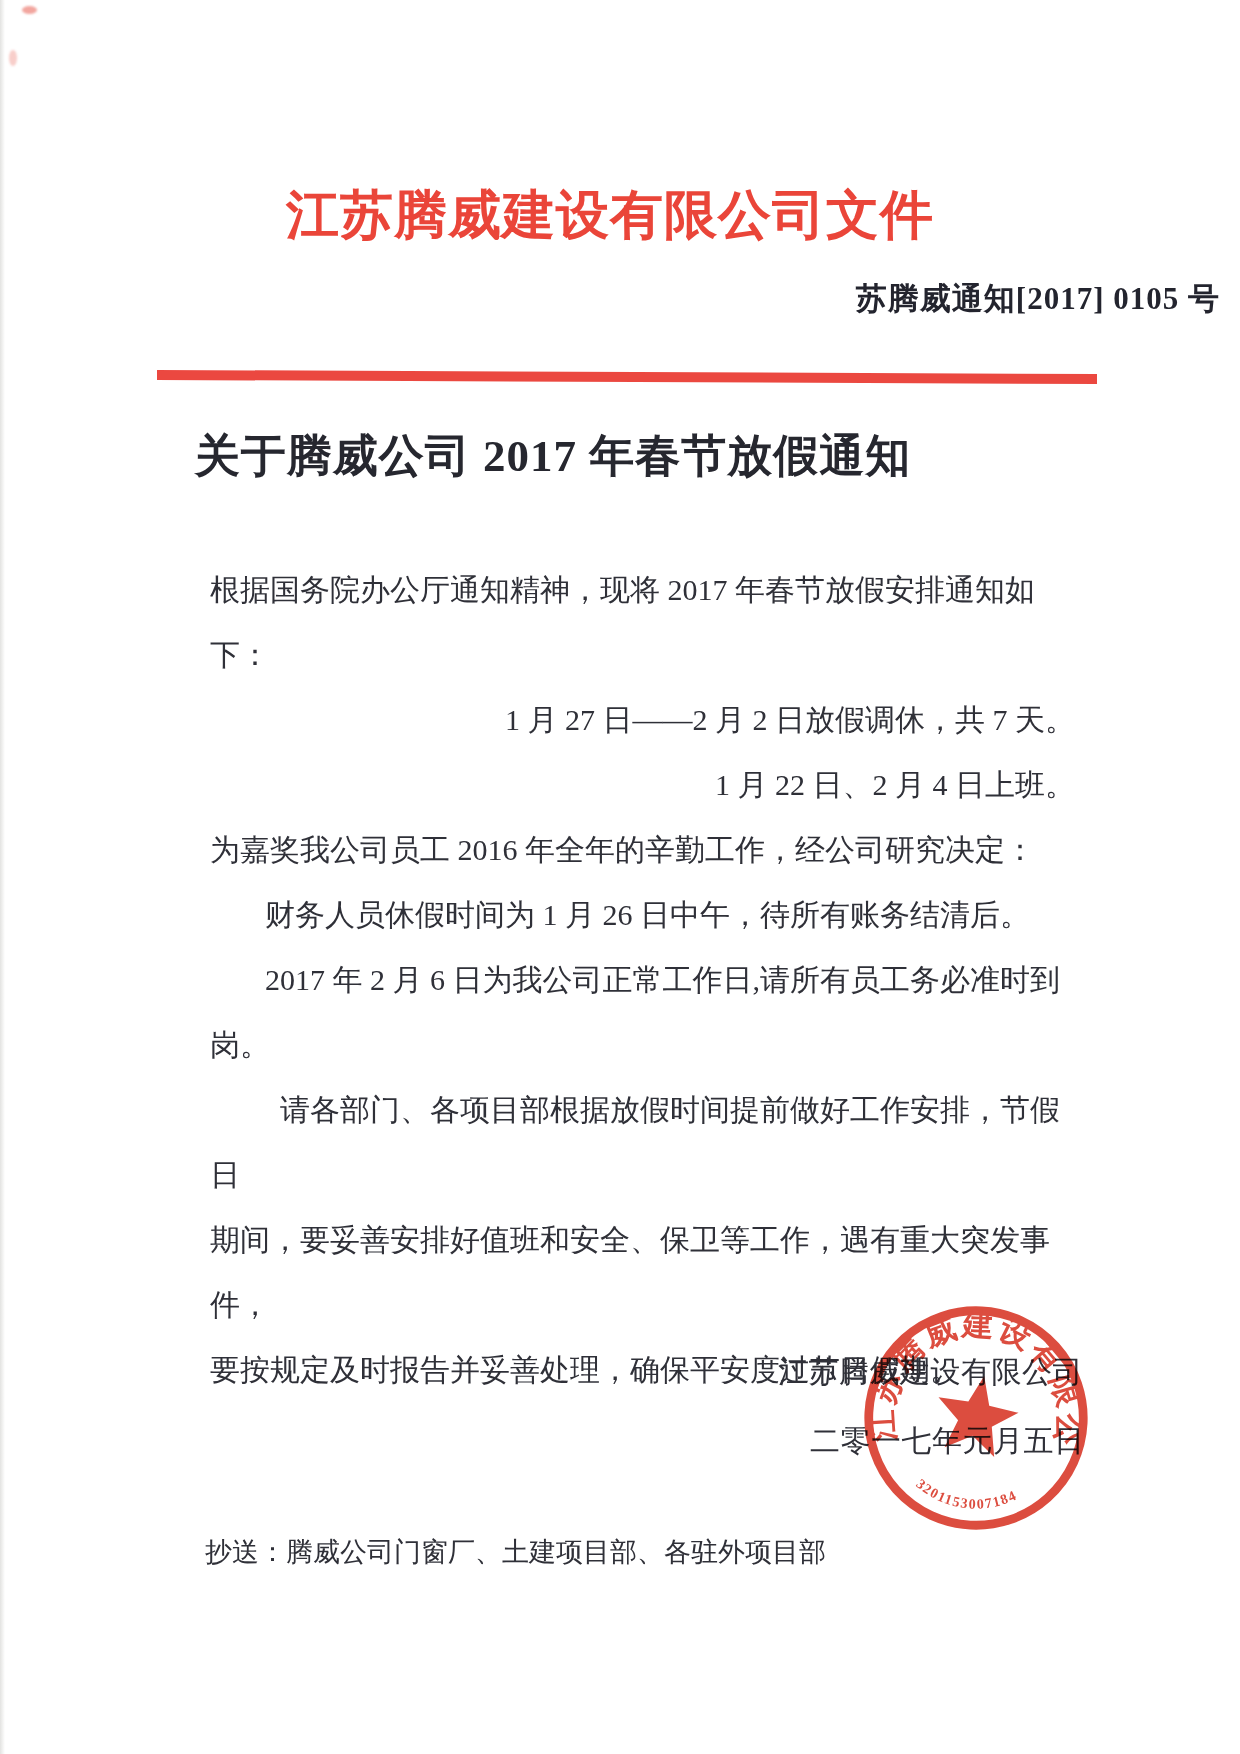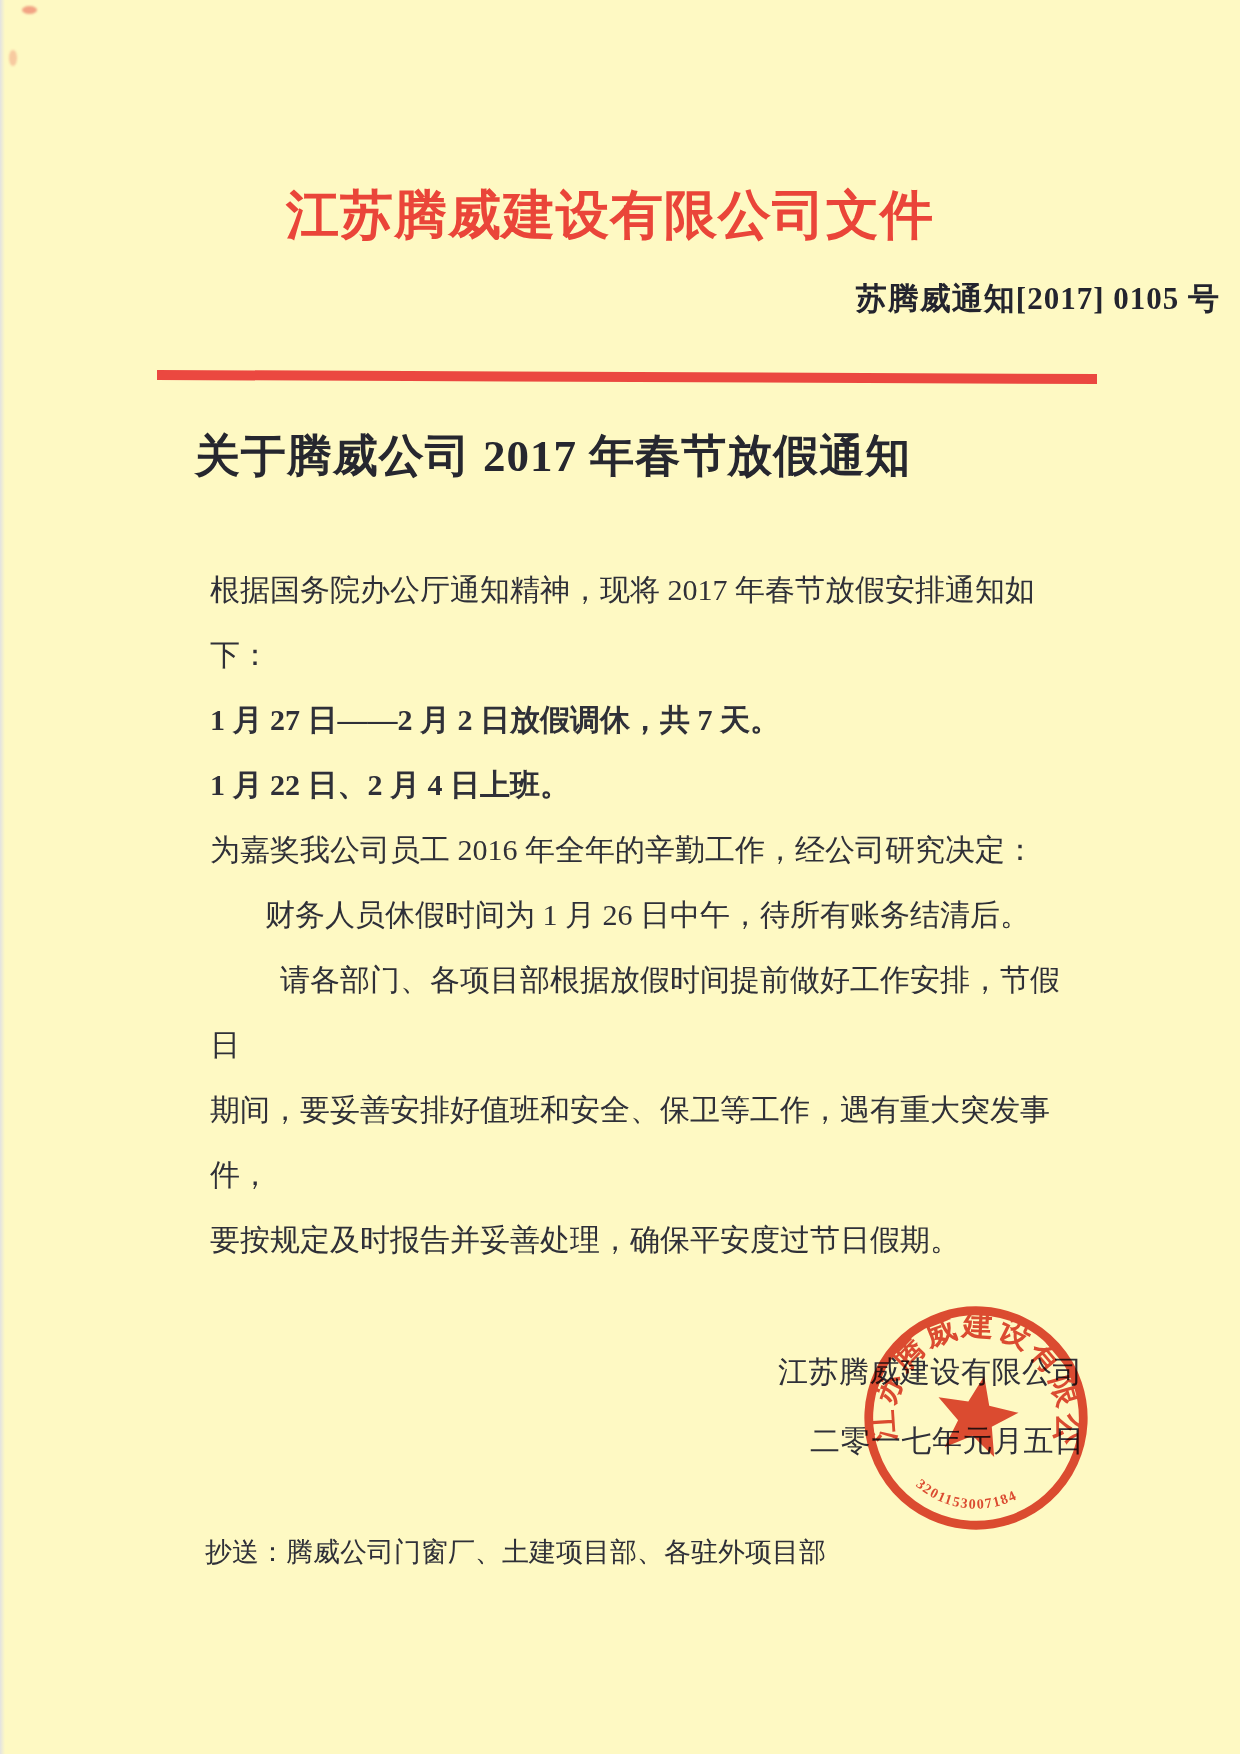--- a/index.html
+++ b/index.html
@@ -1,20 +1,20 @@
 <!DOCTYPE html>
 <html><head>
 <meta charset="utf-8">
 <style>
   html,body { margin:0; padding:0; background:#9a9a9a; }
   .page {
     position:relative;
     width:1240px; height:1754px;
     margin:0 auto;
-    background:#fef9c3;
+    background:#ffffff;
     overflow:hidden;
     font-family:"Liberation Serif","DejaVu Serif",serif;
     color:#2f3038;
   }
   .page::before{ 
     content:""; position:absolute; left:0; top:0; bottom:0; width:5px;
     background:linear-gradient(90deg,#e3e3e1,rgba(255,255,255,0)); 
   }
   .speck { position:absolute; border-radius:50%; filter:blur(1px); }
   .speck.s1 { left:22px; top:6px;  width:15px; height:8px;  background:rgba(232,92,80,.55); }
@@ -40,21 +40,21 @@
     position:absolute; top:426px; left:0; width:1106px;
     text-align:center;
     font-size:45px; font-weight:700; letter-spacing:1px;
     color:#26272f; margin:0;
   }
   .body-block {
     position:absolute; top:557px; left:210px; width:865px;
     font-size:30px; line-height:65px;
   }
   .body-block p { margin:0; padding:0; }
-  .body-block p.center { text-align:left;font-weight:bold; }
+  .body-block p.center { text-align:right; }
   .body-block p.indent { text-indent:55px; }
   .body-block p.indent-lg { text-indent:70px; }
 
   .sig-company {
     position:absolute; top:1352px; left:778px;
     font-size:30px; letter-spacing:0.5px; white-space:nowrap;
   }
   .sig-date {
     position:absolute; top:1421px; left:810px;
     font-size:30px; letter-spacing:0.5px; white-space:nowrap;
@@ -85,20 +85,21 @@
   <div class="red-rule"></div>
 
   <h2 class="notice-title">关于腾威公司 2017 年春节放假通知</h2>
 
   <div class="body-block">
     <p class="flush">根据国务院办公厅通知精神，现将 2017 年春节放假安排通知如下：</p>
     <p class="center">1 月 27 日——2 月 2 日放假调休，共 7 天。</p>
     <p class="center">1 月 22 日、2 月 4 日上班。</p>
     <p class="flush">为嘉奖我公司员工 2016 年全年的辛勤工作，经公司研究决定：</p>
     <p class="indent">财务人员休假时间为 1 月 26 日中午，待所有账务结清后。</p>
+    <p class="indent">2017 年 2 月 6 日为我公司正常工作日,请所有员工务必准时到岗。</p>
     <p class="indent-lg">请各部门、各项目部根据放假时间提前做好工作安排，节假日</p>
     <p class="flush">期间，要妥善安排好值班和安全、保卫等工作，遇有重大突发事件，</p>
     <p class="flush">要按规定及时报告并妥善处理，确保平安度过节日假期。</p>
   </div>
 
   <div class="sig-company">江苏腾威建设有限公司</div>
   <div class="sig-date">二零一七年元月五日</div>
 
   <svg class="seal" viewBox="0 0 240 240" xmlns="http://www.w3.org/2000/svg" aria-hidden="true">
     <g transform="rotate(3 120 120)" fill="none">

